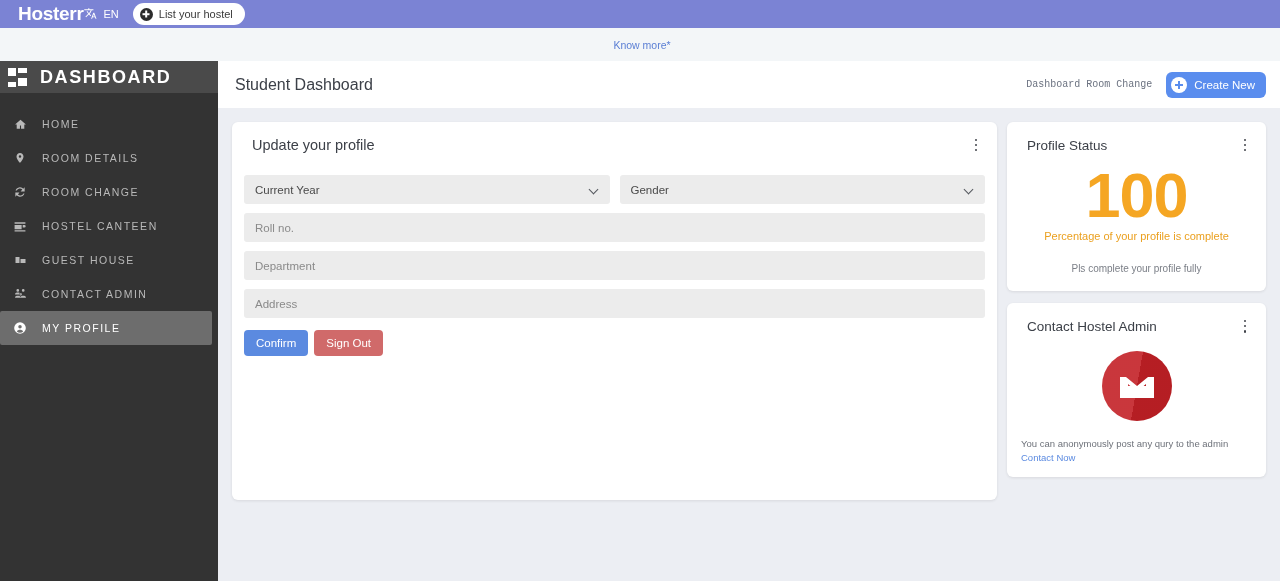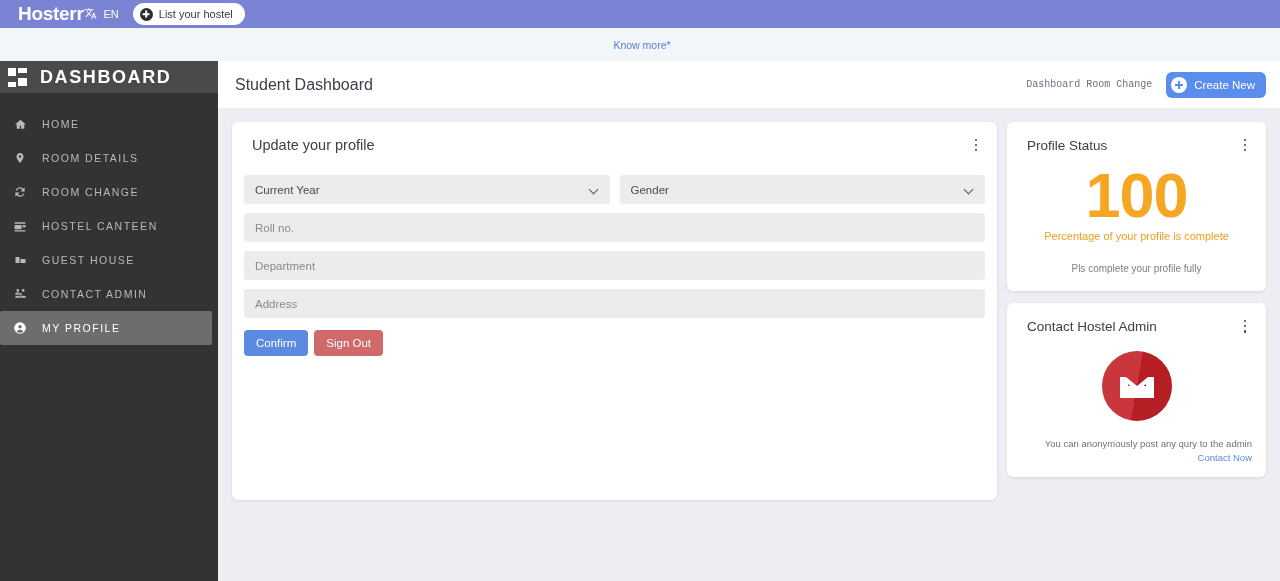--- a/index.html
+++ b/index.html
@@ -166,21 +166,21 @@
   
   .status-body { padding: 8px 14px 17px 14px; text-align: center; }
   .big-number {
     font-size: 63px; font-weight: bold; color: #f5a623;
     line-height: 1.05; letter-spacing: -1px; text-align: center;
   }
   .status-sub { font-size: 11px; color: #eba01f; margin-top: 2px; }
   .status-note { font-size: 10px; color: #7b7f87; margin-top: 21px; }
 
   
-  .admin-body { padding: 16px 14px 14px 14px; text-align: right; }
+  .admin-body { padding: 16px 14px 14px 14px; text-align: left; }
   .mail-circle {
     width: 70px; height: 70px; border-radius: 50%;
     background: #c32026; margin: 0 auto;
     display: flex; align-items: center; justify-content: center;
     position: relative; overflow: hidden;
   }
   .mail-circle::after {
     content: ""; position: absolute; inset: 0;
     background: linear-gradient(100deg, rgba(255,255,255,0.10) 0 50%, rgba(0,0,0,0.07) 50% 100%);
   }

